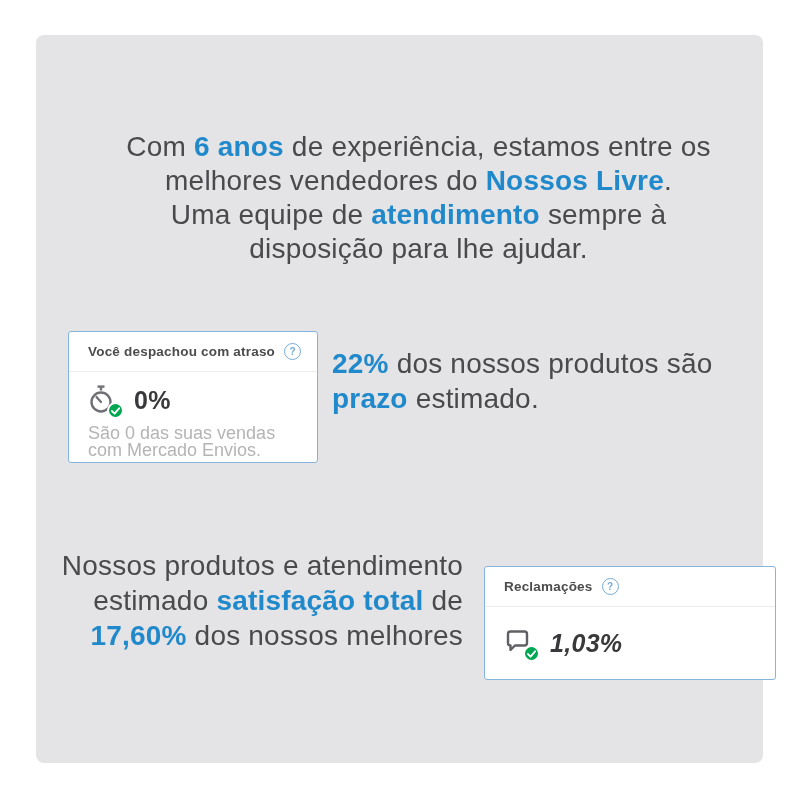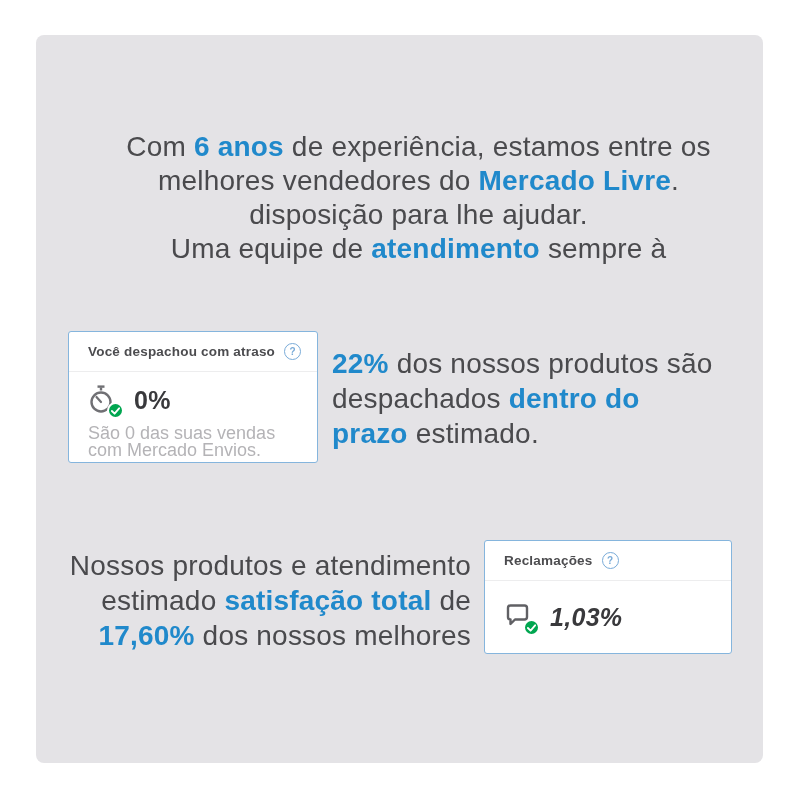--- a/index.html
+++ b/index.html
@@ -30,31 +30,31 @@
   .accent { color: #2089cb; font-weight: 700; }
   
   .para {
     position: absolute;
     font-size: 28px; line-height: 35px;
     color: #4a4a4d;
     letter-spacing: 0.2px;
   }
   .para .p-line { display: block; white-space: nowrap; }
   .para-dispatch { left: 296px; top: 311px; width: 400px; text-align: left; }
-  .para-satisfaction { left: 8px; top: 513px; width: 427px; text-align: right; }
+  .para-satisfaction { left: 0px; top: 513px; width: 427px; text-align: right; }
   
   .card {
     position: absolute;
     background: #ffffff;
     border: 1px solid #85b5dd;
     border-radius: 3px;
     box-sizing: border-box;
   }
   .card-dispatch { left: 32px; top: 296px; width: 250px; height: 132px; }
-  .card-claims   { left: 448px; top: 505px; width: 248px; height: 114px; }
+  .card-claims   { left: 448px; top: 531px; width: 292px; height: 114px; }
   .card-header {
     height: 40px;
     display: flex; align-items: center;
     padding: 0 16px 0 19px;
     border-bottom: 1px solid #ededee;
     box-sizing: border-box;
   }
   .card-title {
     font-size: 13.5px; font-weight: 700;
     color: #4c4c4f; letter-spacing: 0.2px;
@@ -95,23 +95,23 @@
     color: #b4b3b6;
   }
 </style>
 </head>
 <body>
 
 <div class="panel">
 
   <div class="headline">
     <span class="hl-line"><span>Com </span><span class="accent">6 anos</span><span> de experiência, estamos entre os</span></span>
-    <span class="hl-line"><span>melhores vendedores do </span><span class="accent">Mercado Livre</span><span>.</span></span>
+    <span class="hl-line"><span>melhores vendedores do </span><span class="accent">Nossos Livre</span><span>.</span></span>
+    <span class="hl-line"><span>Uma equipe de </span><span class="accent">atendimento</span><span> sempre à</span></span>
     <span class="hl-line"><span>disposição para lhe ajudar.</span></span>
-    <span class="hl-line"><span>Uma equipe de </span><span class="accent">atendimento</span><span> sempre à</span></span>
   </div>
 
   <div class="card card-dispatch">
     <div class="card-header">
       <span class="card-title">Você despachou com atraso</span>
       <span class="help">
           <span>?</span>
         </span>
     </div>
     <div class="card-body">
@@ -130,21 +130,20 @@
           </span>
         </span>
         <span class="metric-value">0%</span>
       </div>
       <p class="card-sub">São 0 das suas vendas com Mercado Envios.</p>
     </div>
   </div>
 
   <div class="para para-dispatch">
     <span class="p-line"><span class="accent">22%</span><span> dos nossos produtos são</span></span>
-    <span class="p-line"><span>despachados </span><span class="accent">dentro do</span></span>
     <span class="p-line"><span class="accent">prazo</span><span> estimado.</span></span>
   </div>
 
   <div class="para para-satisfaction">
     <span class="p-line"><span>Nossos produtos e atendimento</span></span>
     <span class="p-line"><span>estimado </span><span class="accent">satisfação total</span><span> de</span></span>
     <span class="p-line"><span class="accent">17,60%</span><span> dos nossos melhores</span></span>
   </div>
 
   <div class="card card-claims">

